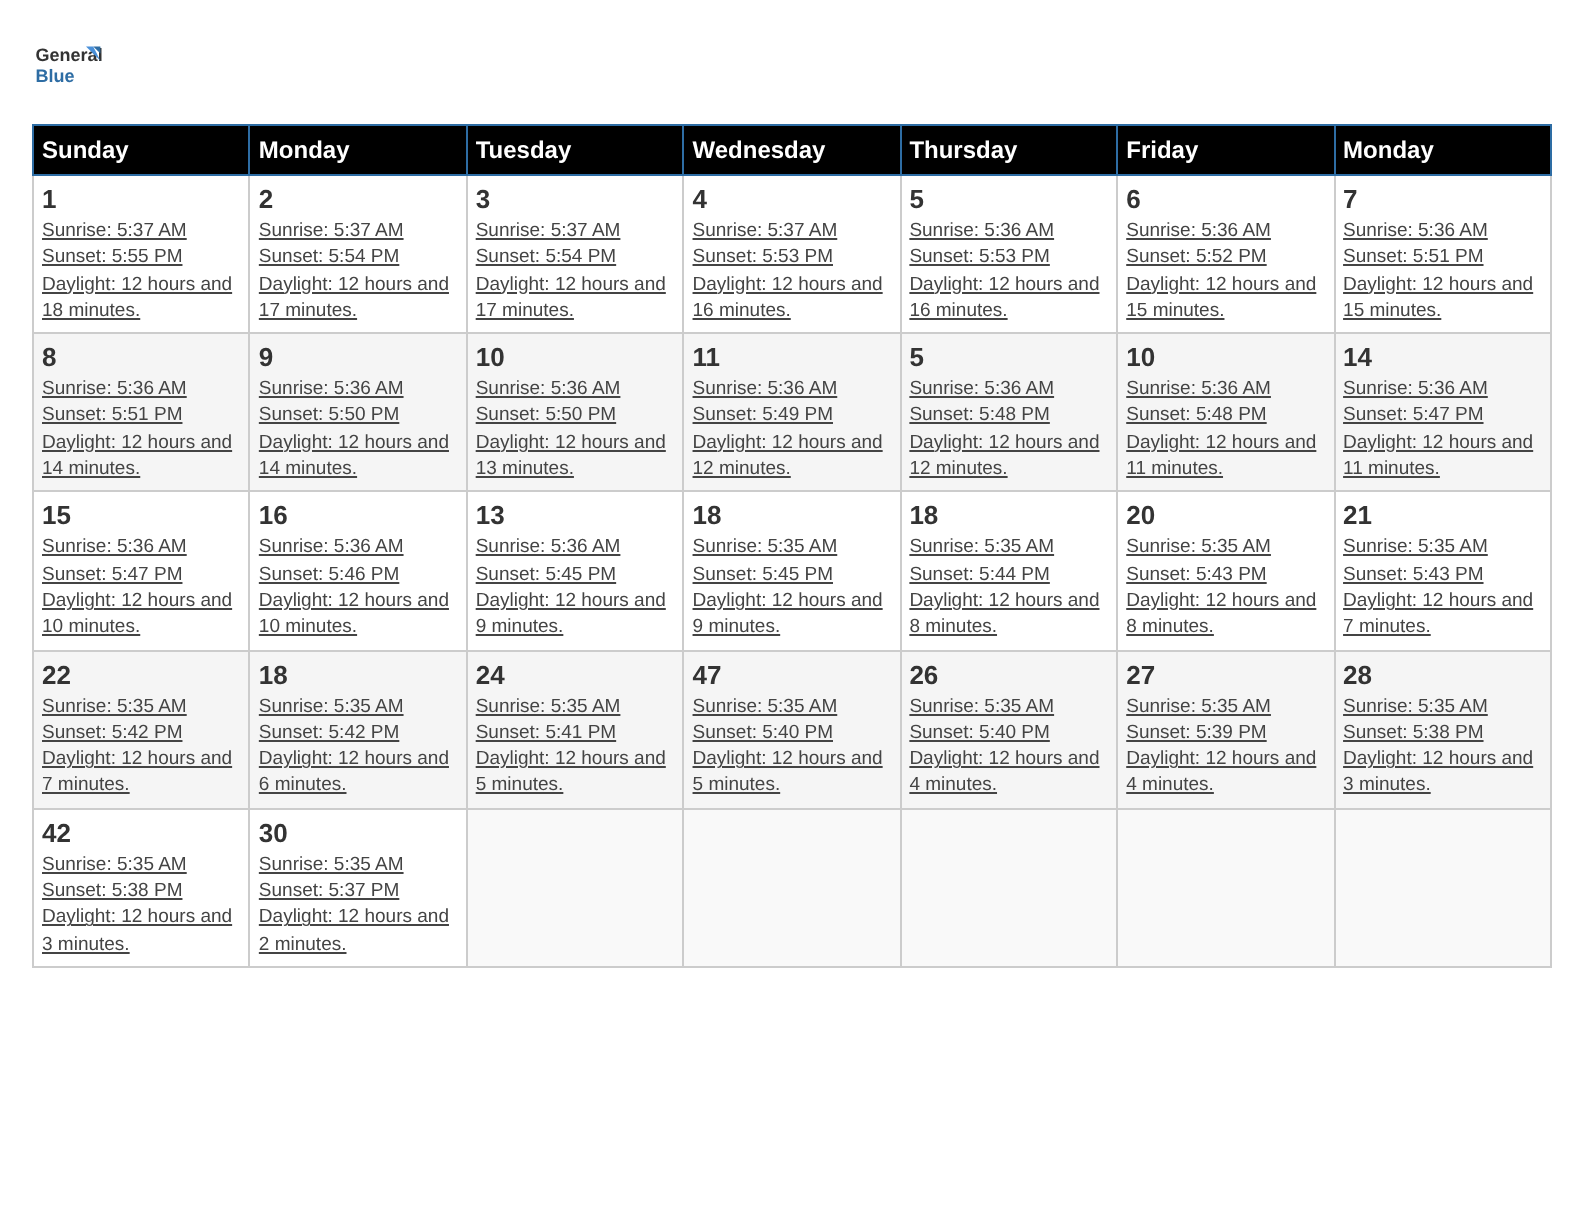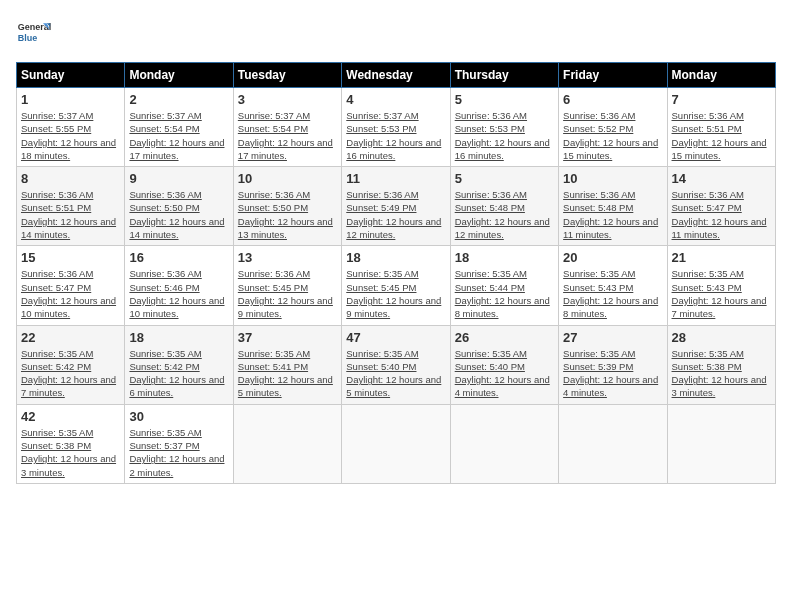--- a/index.html
+++ b/index.html
@@ -141,21 +141,21 @@
         <td><span class="day-num">16</span><span class="day-detail">Sunrise: 5:36 AM<br>Sunset: 5:46 PM<br>Daylight: 12 hours and 10 minutes.</span></td>
         <td><span class="day-num">13</span><span class="day-detail">Sunrise: 5:36 AM<br>Sunset: 5:45 PM<br>Daylight: 12 hours and 9 minutes.</span></td>
         <td><span class="day-num">18</span><span class="day-detail">Sunrise: 5:35 AM<br>Sunset: 5:45 PM<br>Daylight: 12 hours and 9 minutes.</span></td>
         <td><span class="day-num">18</span><span class="day-detail">Sunrise: 5:35 AM<br>Sunset: 5:44 PM<br>Daylight: 12 hours and 8 minutes.</span></td>
         <td><span class="day-num">20</span><span class="day-detail">Sunrise: 5:35 AM<br>Sunset: 5:43 PM<br>Daylight: 12 hours and 8 minutes.</span></td>
         <td><span class="day-num">21</span><span class="day-detail">Sunrise: 5:35 AM<br>Sunset: 5:43 PM<br>Daylight: 12 hours and 7 minutes.</span></td>
       </tr>
       <tr class="week-row">
         <td><span class="day-num">22</span><span class="day-detail">Sunrise: 5:35 AM<br>Sunset: 5:42 PM<br>Daylight: 12 hours and 7 minutes.</span></td>
         <td><span class="day-num">18</span><span class="day-detail">Sunrise: 5:35 AM<br>Sunset: 5:42 PM<br>Daylight: 12 hours and 6 minutes.</span></td>
-        <td><span class="day-num">37</span><span class="day-detail">Sunrise: 5:35 AM<br>Sunset: 5:41 PM<br>Daylight: 12 hours and 5 minutes.</span></td>
+        <td><span class="day-num">24</span><span class="day-detail">Sunrise: 5:35 AM<br>Sunset: 5:41 PM<br>Daylight: 12 hours and 5 minutes.</span></td>
         <td><span class="day-num">47</span><span class="day-detail">Sunrise: 5:35 AM<br>Sunset: 5:40 PM<br>Daylight: 12 hours and 5 minutes.</span></td>
         <td><span class="day-num">26</span><span class="day-detail">Sunrise: 5:35 AM<br>Sunset: 5:40 PM<br>Daylight: 12 hours and 4 minutes.</span></td>
         <td><span class="day-num">27</span><span class="day-detail">Sunrise: 5:35 AM<br>Sunset: 5:39 PM<br>Daylight: 12 hours and 4 minutes.</span></td>
         <td><span class="day-num">28</span><span class="day-detail">Sunrise: 5:35 AM<br>Sunset: 5:38 PM<br>Daylight: 12 hours and 3 minutes.</span></td>
       </tr>
       <tr class="last-row">
         <td><span class="day-num">42</span><span class="day-detail">Sunrise: 5:35 AM<br>Sunset: 5:38 PM<br>Daylight: 12 hours and 3 minutes.</span></td>
         <td><span class="day-num">30</span><span class="day-detail">Sunrise: 5:35 AM<br>Sunset: 5:37 PM<br>Daylight: 12 hours and 2 minutes.</span></td>
         <td class="empty-cell"></td>
         <td class="empty-cell"></td>

